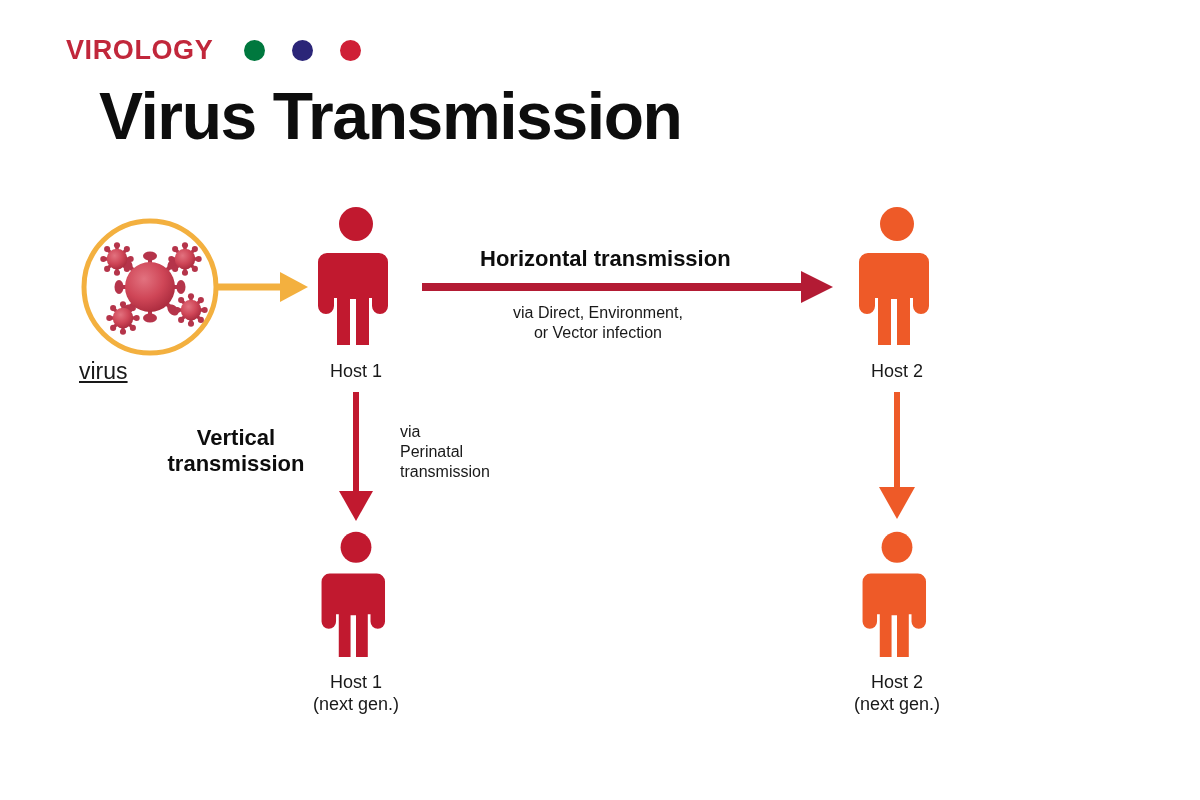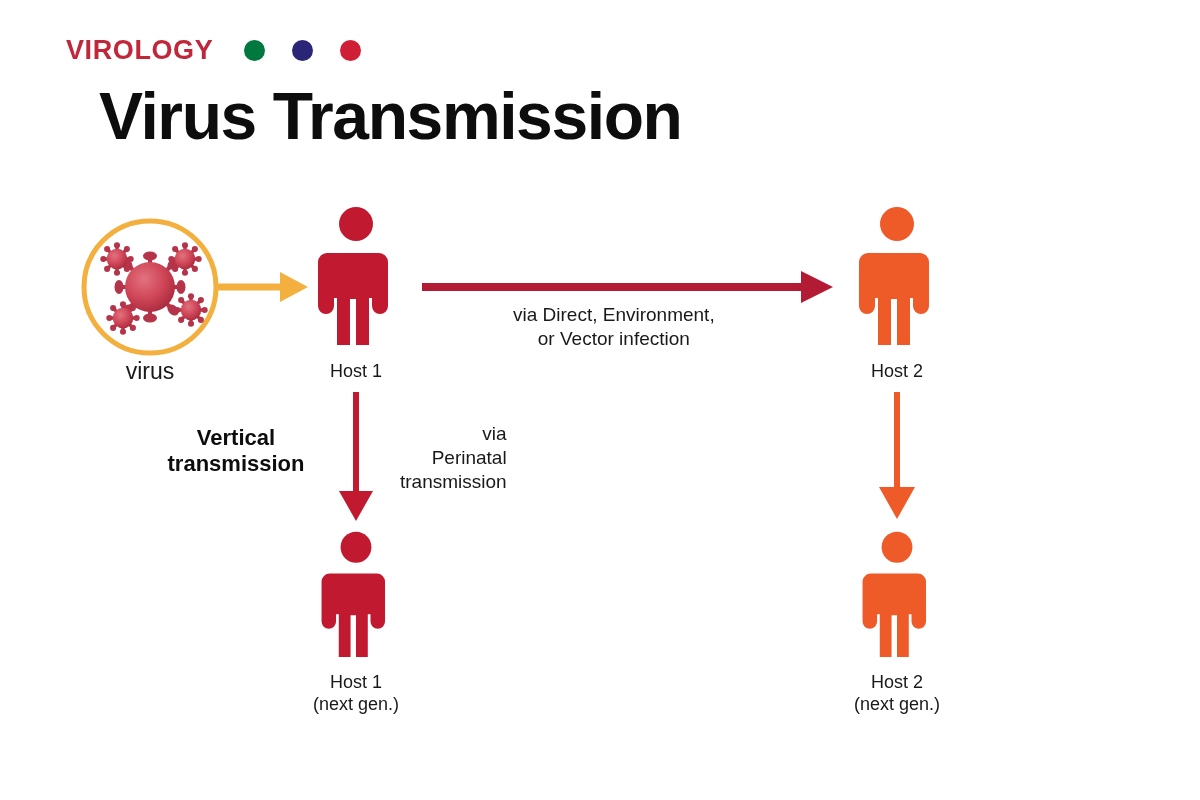--- a/index.html
+++ b/index.html
@@ -81,46 +81,47 @@
   .virus-group {
     position: absolute;
     left: 79px;
     top: 216px;
   }
   .virus-caption {
     position: absolute;
     left: 79px;
     top: 358px;
     width: 142px;
-    text-align: center;
+    text-align: left;
     font-size: 23px;
     color: #191919;
+    text-decoration: underline;
   }
 
   
   .conn-title {
     position: absolute;
     font-size: 22px;
     font-weight: bold;
     color: #0d0d0d;
     line-height: 1.2;
   }
   .conn-sub {
     position: absolute;
-    font-size: 19px;
+    font-size: 16px;
     color: #191919;
     line-height: 1.25;
     white-space: pre-line;
   }
 
   #horizontal-title { left: 480px; top: 246px; }
   #horizontal-sub   { left: 513px; top: 303px; text-align: center; }
 
   #vertical-title   { left: 155px; top: 425px; width: 162px; text-align: center; white-space: pre-line; }
-  #vertical-sub     { left: 400px; top: 422px; text-align: right; }
+  #vertical-sub     { left: 400px; top: 422px; text-align: left; }
 
   .arrow-layer {
     position: absolute;
     inset: 0;
     pointer-events: none;
   }
 </style>
 </head>
 <body>
 
@@ -319,20 +320,21 @@
 
   <div class="node" style="left:823px; top:530px; width:148px;">
     <svg class="figure-svg" width="74" height="136" viewBox="0 0 80 150">
       <circle cx="40" cy="19" r="17" fill="#ee5a28"></circle>
       <path d="M17 48 h46 a9 9 0 0 1 9 9 v44 a8 8 0 0 1 -16 0 v-8 h-3 v47 h-13 v-46 h-6 v46 h-13 v-47 h-3 v8 a8 8 0 0 1 -16 0 v-44 a9 9 0 0 1 9 -9 z" fill="#ee5a28"></path>
     </svg>
     <div class="node-label">Host 2
 (next gen.)</div>
   </div>
 
+  <div class="conn-title" id="horizontal-title">Horizontal transmission</div>
   <div class="conn-sub" id="horizontal-sub">via Direct, Environment,
 or Vector infection</div>
 
   <div class="conn-title" id="vertical-title">Vertical
 transmission</div>
   <div class="conn-sub" id="vertical-sub">via
 Perinatal
 transmission</div>
 
 </div>

